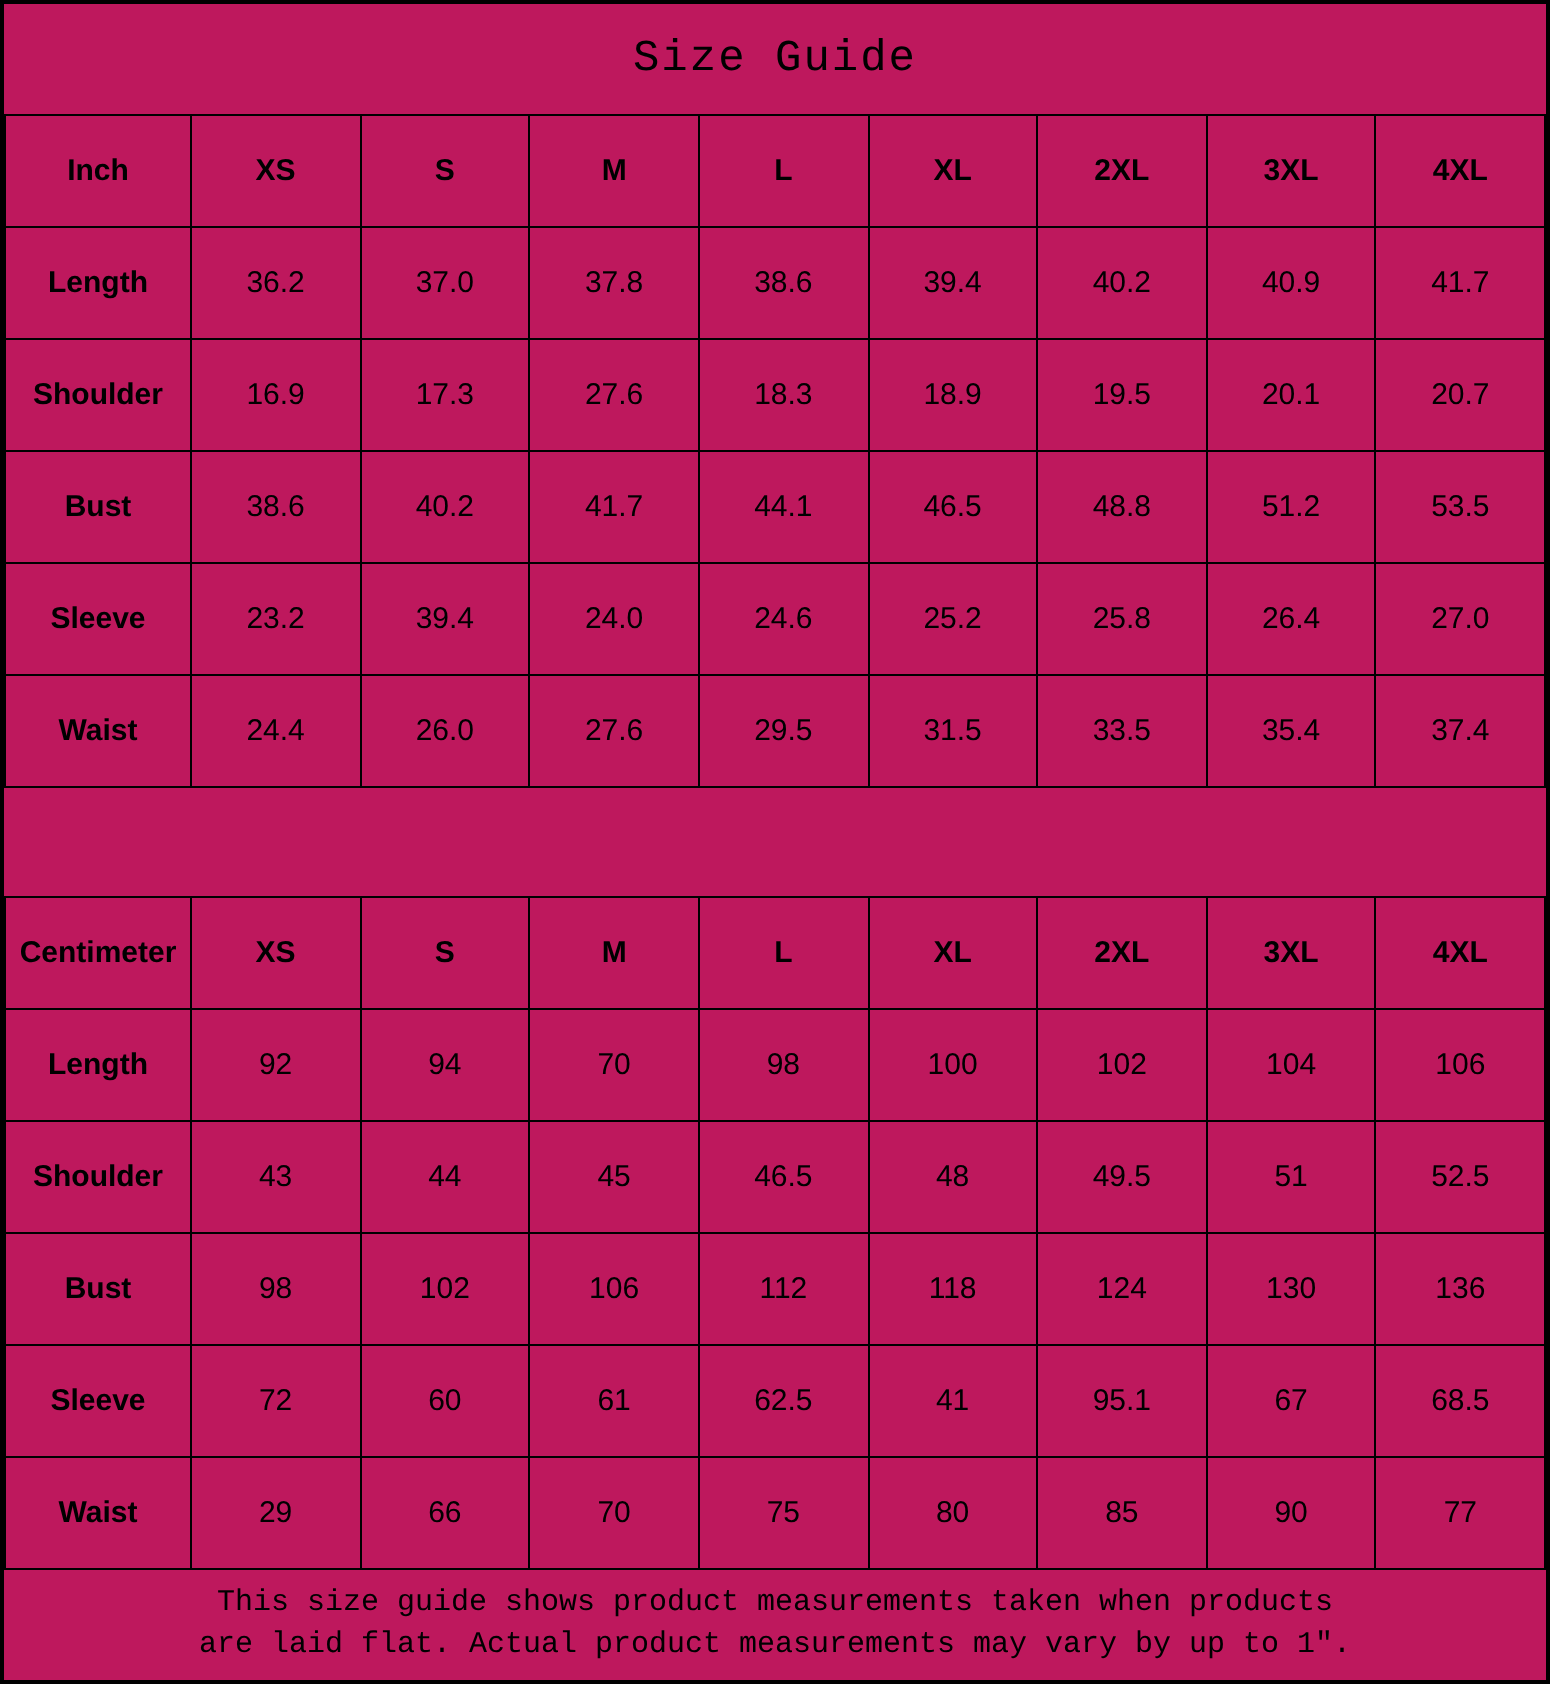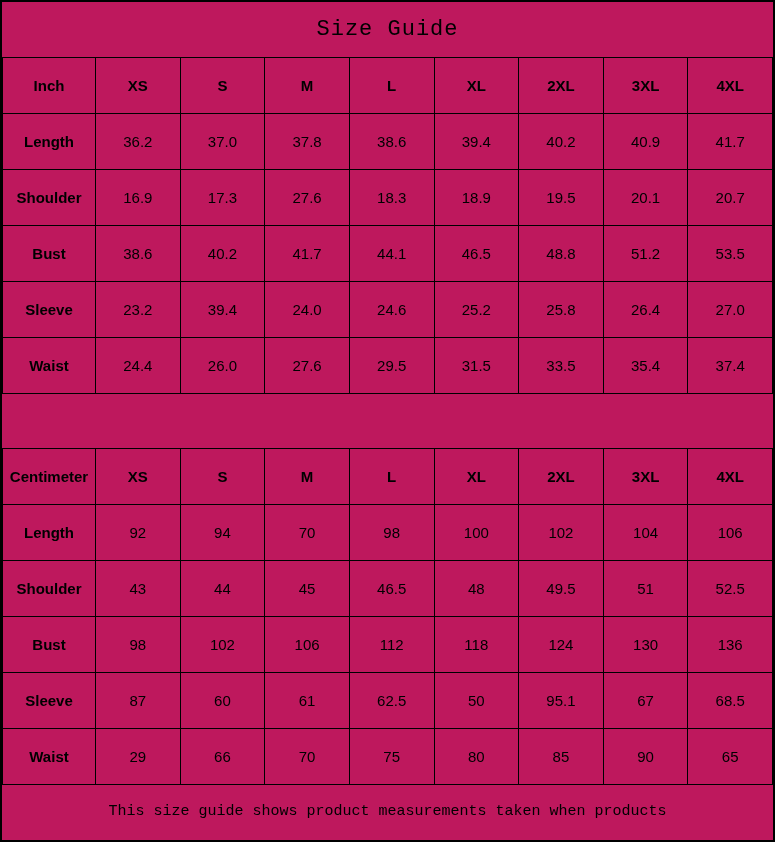--- a/index.html
+++ b/index.html
@@ -196,40 +196,41 @@
       <td>102</td>
       <td>106</td>
       <td>112</td>
       <td>118</td>
       <td>124</td>
       <td>130</td>
       <td>136</td>
     </tr>
     <tr>
       <td class="lab">Sleeve</td>
-      <td>87</td>
+      <td>72</td>
       <td>60</td>
       <td>61</td>
       <td>62.5</td>
-      <td>50</td>
+      <td>41</td>
       <td>95.1</td>
       <td>67</td>
       <td>68.5</td>
     </tr>
     <tr>
       <td class="lab">Waist</td>
       <td>29</td>
       <td>66</td>
       <td>70</td>
       <td>75</td>
       <td>80</td>
       <td>85</td>
       <td>90</td>
-      <td>65</td>
+      <td>77</td>
     </tr>
   </tbody>
     </table>
 
   <div class="footer">
     <div>This size guide shows product measurements taken when products</div>
+    <div>are laid flat. Actual product measurements may vary by up to 1″.</div>
   </div>
 
 </div>
 
 </body></html>

